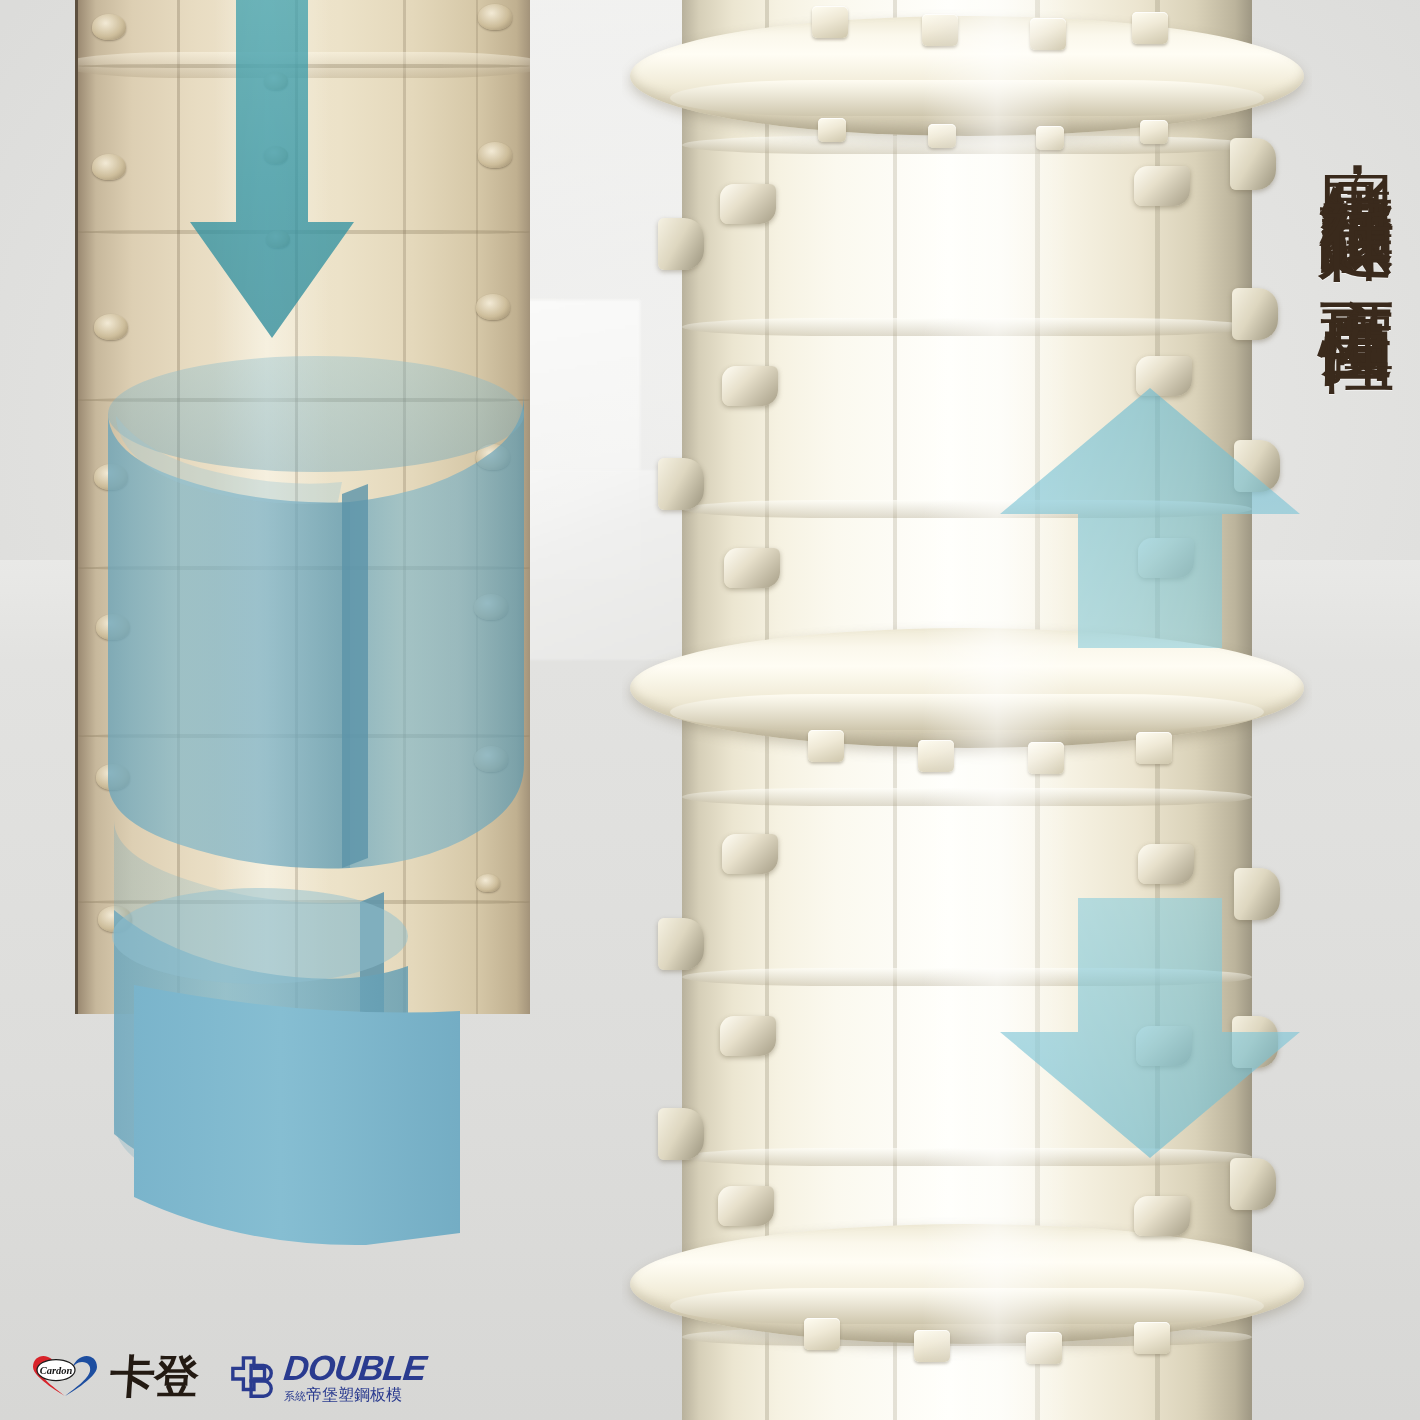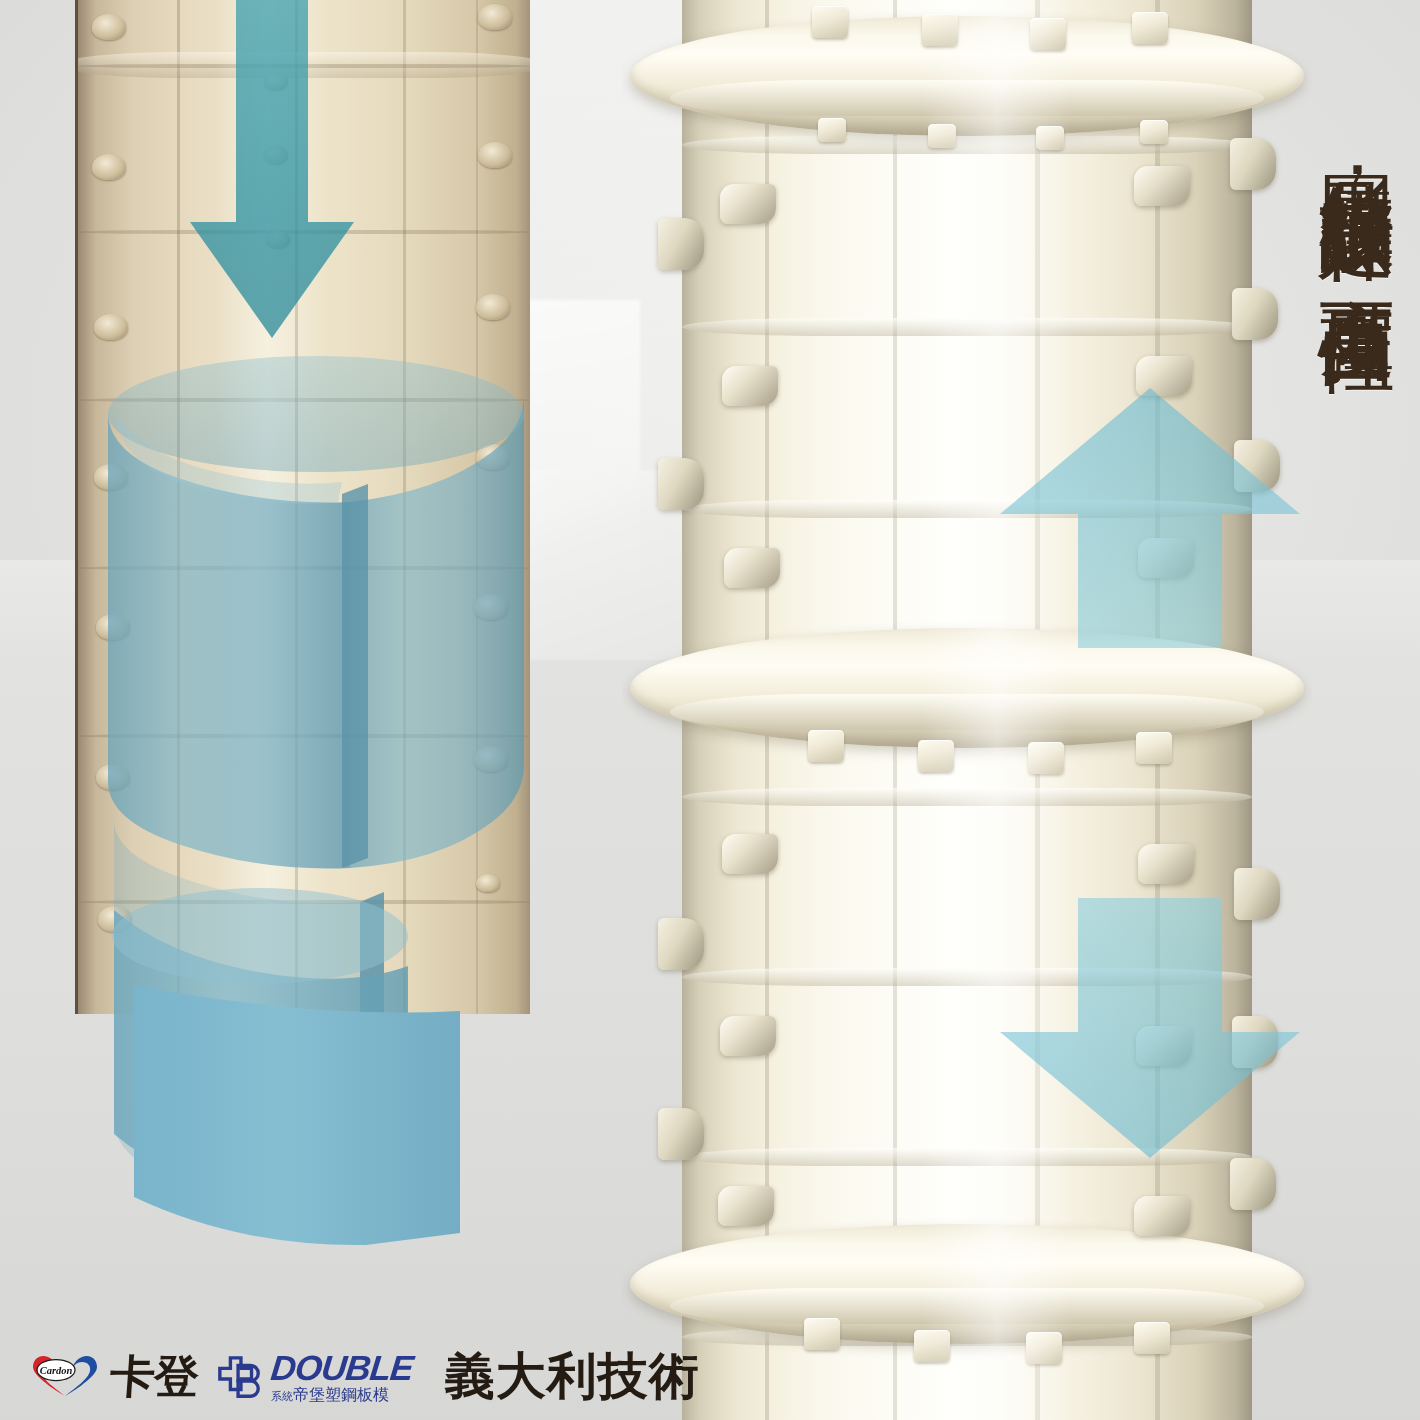--- a/index.html
+++ b/index.html
@@ -210,21 +210,21 @@
     text-align:left;
     white-space:pre-wrap;
     text-shadow:0 1px 0 rgba(255,255,255,.55);
   }
 
   
   #logo-bar {
     position:absolute; left:0; bottom:0; width:1420px; height:88px;
     display:flex; align-items:center;
     padding-left:30px;
-    gap:18px;
+    gap:31px;
   }
   .brand-cardon { display:flex; align-items:center; gap:10px; }
   .cardon-mark { position:relative; width:70px; height:48px; }
   .cardon-cn {
     font-family:"DejaVu Serif","Liberation Serif",serif;
     font-size:45px; font-weight:700; color:#231a12;
     letter-spacing:-1px; line-height:1;
     transform:skewX(-4deg);
   }
   .brand-double { display:flex; align-items:flex-end; gap:7px; }
@@ -469,16 +469,15 @@
           <path d="M46,26 h26 a16,16 0 0 1 0,32 h-26 z"></path>
           <path d="M46,58 h26 a16,16 0 0 1 0,32 h-26 z"></path>
         </g>
       </svg>
       <div class="double-txt">
         <span class="double-word">DOUBLE</span>
         <span class="double-sub"><span class="tiny">系統</span><span>帝堡塑鋼板模</span></span>
       </div>
     </div>
 
-    <span class="tagline">義大利技術</span>
   </div>
 
 </div>
 
 </body></html>

